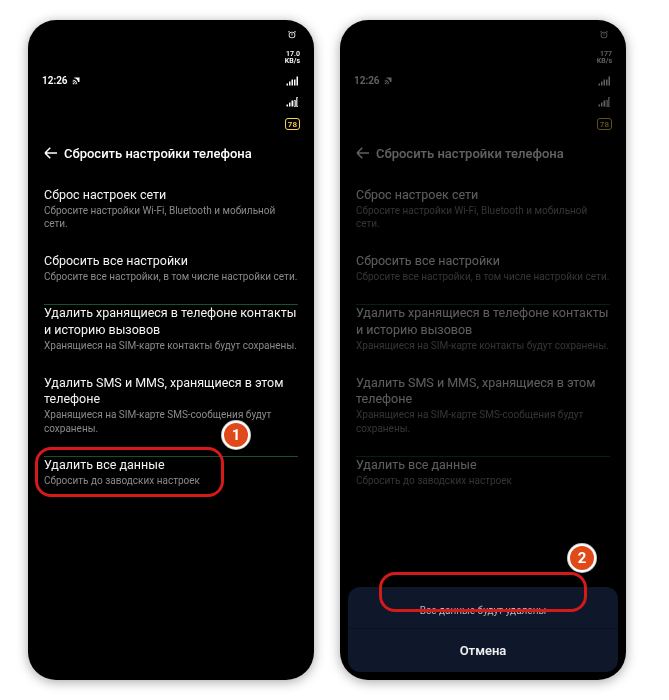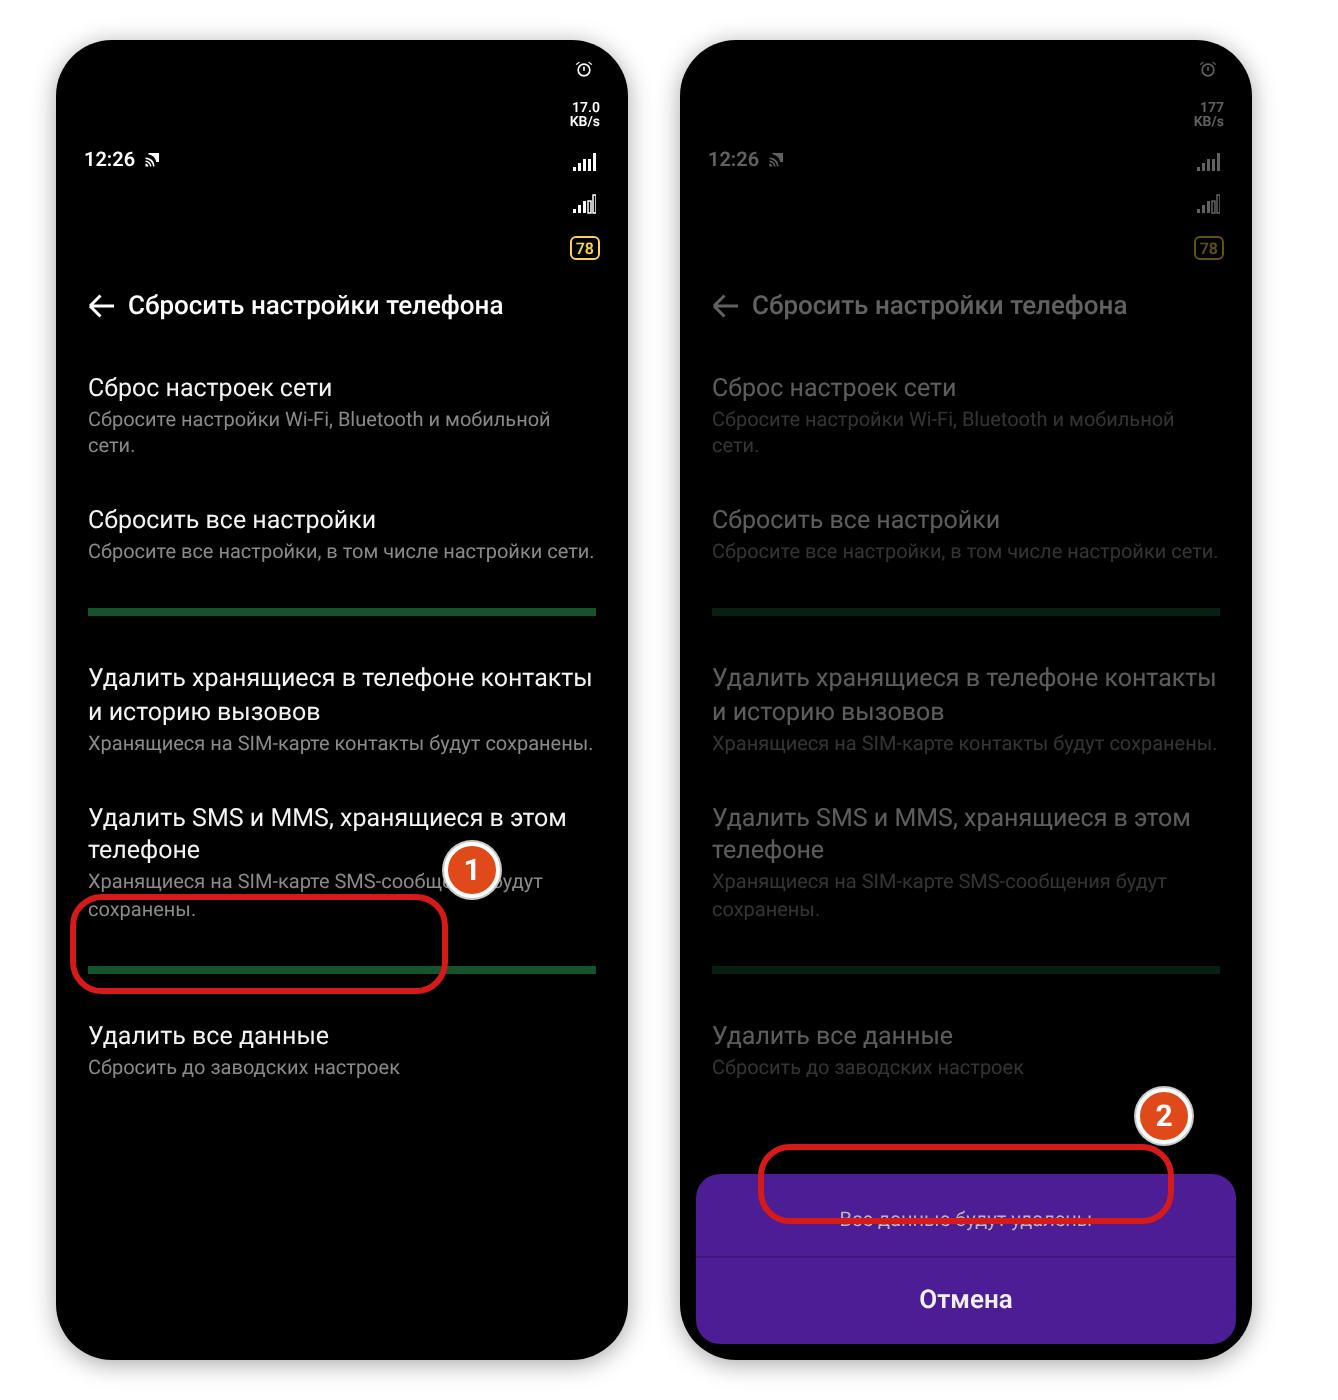--- a/index.html
+++ b/index.html
@@ -72,23 +72,23 @@
     font-weight: 500;
     color: #fff;
   }
   .list {
     padding: 0 16px;
   }
   .item {
     padding: 11px 0;
   }
   .break {
-    border-top: 4px solid #14532d;
+    border-top: 1px solid #14532d;
     margin-top: 10px;
-    padding-top: 24px;
+    padding-top: 0;
   }
   .item .title {
     font-size: 12.5px;
     font-weight: 400;
     color: #f4f4f4;
     line-height: 1.35;
   }
   .item .sub {
     font-size: 10px;
     color: #8a8a8a;
@@ -114,21 +114,21 @@
     display: flex;
     align-items: center;
     justify-content: center;
     box-shadow: 0 0 0 1px #c9c9c9;
   }
   .sheet {
     position: absolute;
     left: 8px;
     right: 8px;
     bottom: 8px;
-    background: #4c1d95;
+    background: #0f172a;
     border-radius: 12px;
     padding: 16px 0 0 0;
     color: #d9d9d9;
     text-align: center;
   }
   .sheet .msg {
     font-size: 10px;
     color: #b8b8b8;
     padding: 2px 16px 12px;
   }

